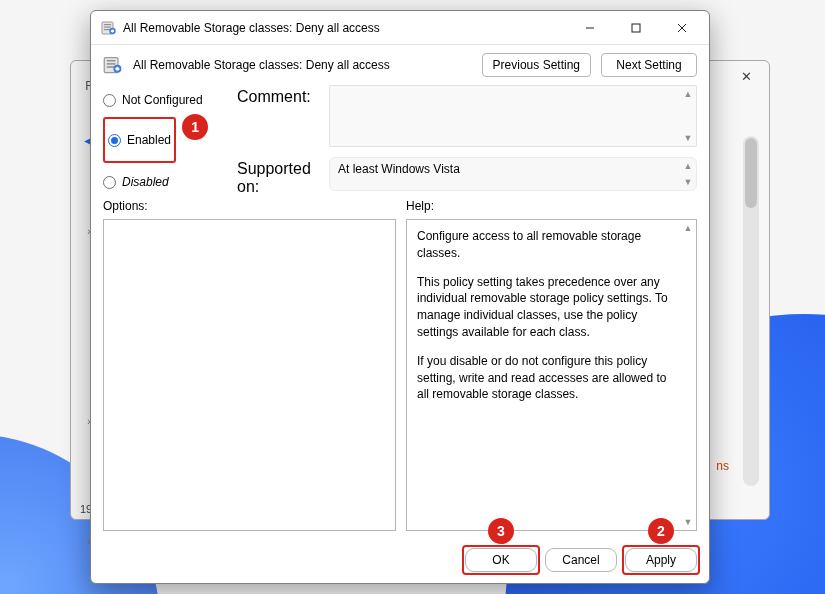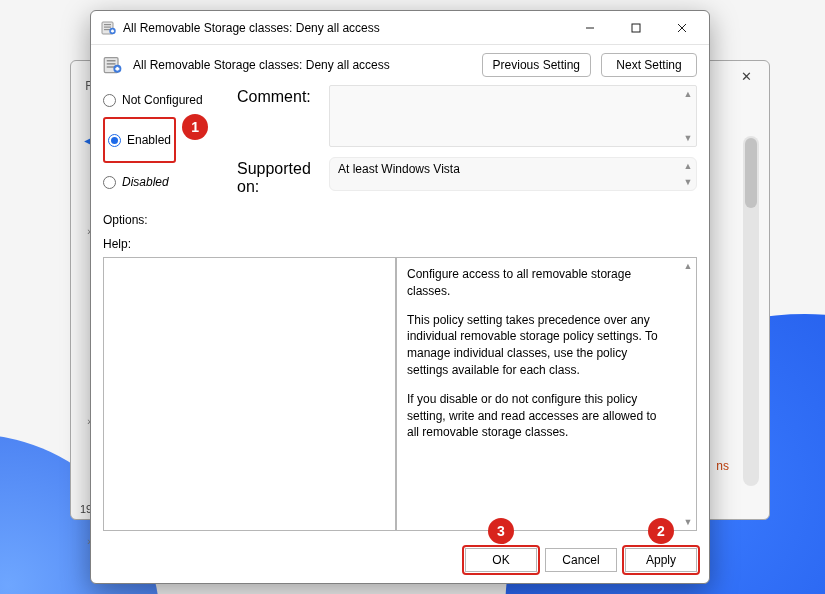--- a/index.html
+++ b/index.html
@@ -195,28 +195,27 @@
     background:#f8f8f8;
     border:1px solid #ececec;
     border-radius:6px;
     display:flex;align-items:flex-start;
     padding:4px 8px;
     position:relative;
   }
 
   .split-labels {
     display:flex; gap:10px;
-    margin-top:14px;
-    flex-direction:column;
+    margin-top:0;
   }
   .split-labels > div:first-child { width:293px; }
   .split-labels > div { font-size:12px; }
 
   .split-panes {
-    display:flex; 
+    display:flex; gap:10px;
     margin-top:6px;
     flex:1;
     min-height:0;
   }
   .pane {
     border:1px solid #b6b6b6;
     background:#fff;
     position:relative;
   }
   .pane-left { width:293px; }
@@ -242,21 +241,21 @@
     position:relative;
   }
   .btn-wrap { position:relative; }
   .btn-wrap.mark::before{
     content:"";position:absolute;inset:-3px;border:2px solid #d8241d;border-radius:4px;pointer-events:none;
   }
   .b3 { position:absolute; left:50%; top:-30px; transform:translateX(-50%); }
   .b2 { position:absolute; left:50%; top:-30px; transform:translateX(-50%); }
   .foot-btn {
     width:72px;height:24px;
-    border:1px solid #b6b6b6;border-radius:0;background:#fff;
+    border:1px solid #b6b6b6;border-radius:9px;background:#fff;
     font-family:inherit;font-size:12px;cursor:default;
   }
 
   svg { display:block; }
 </style>
 </head>
 <body>
 
 <div class="bg"></div>
 

